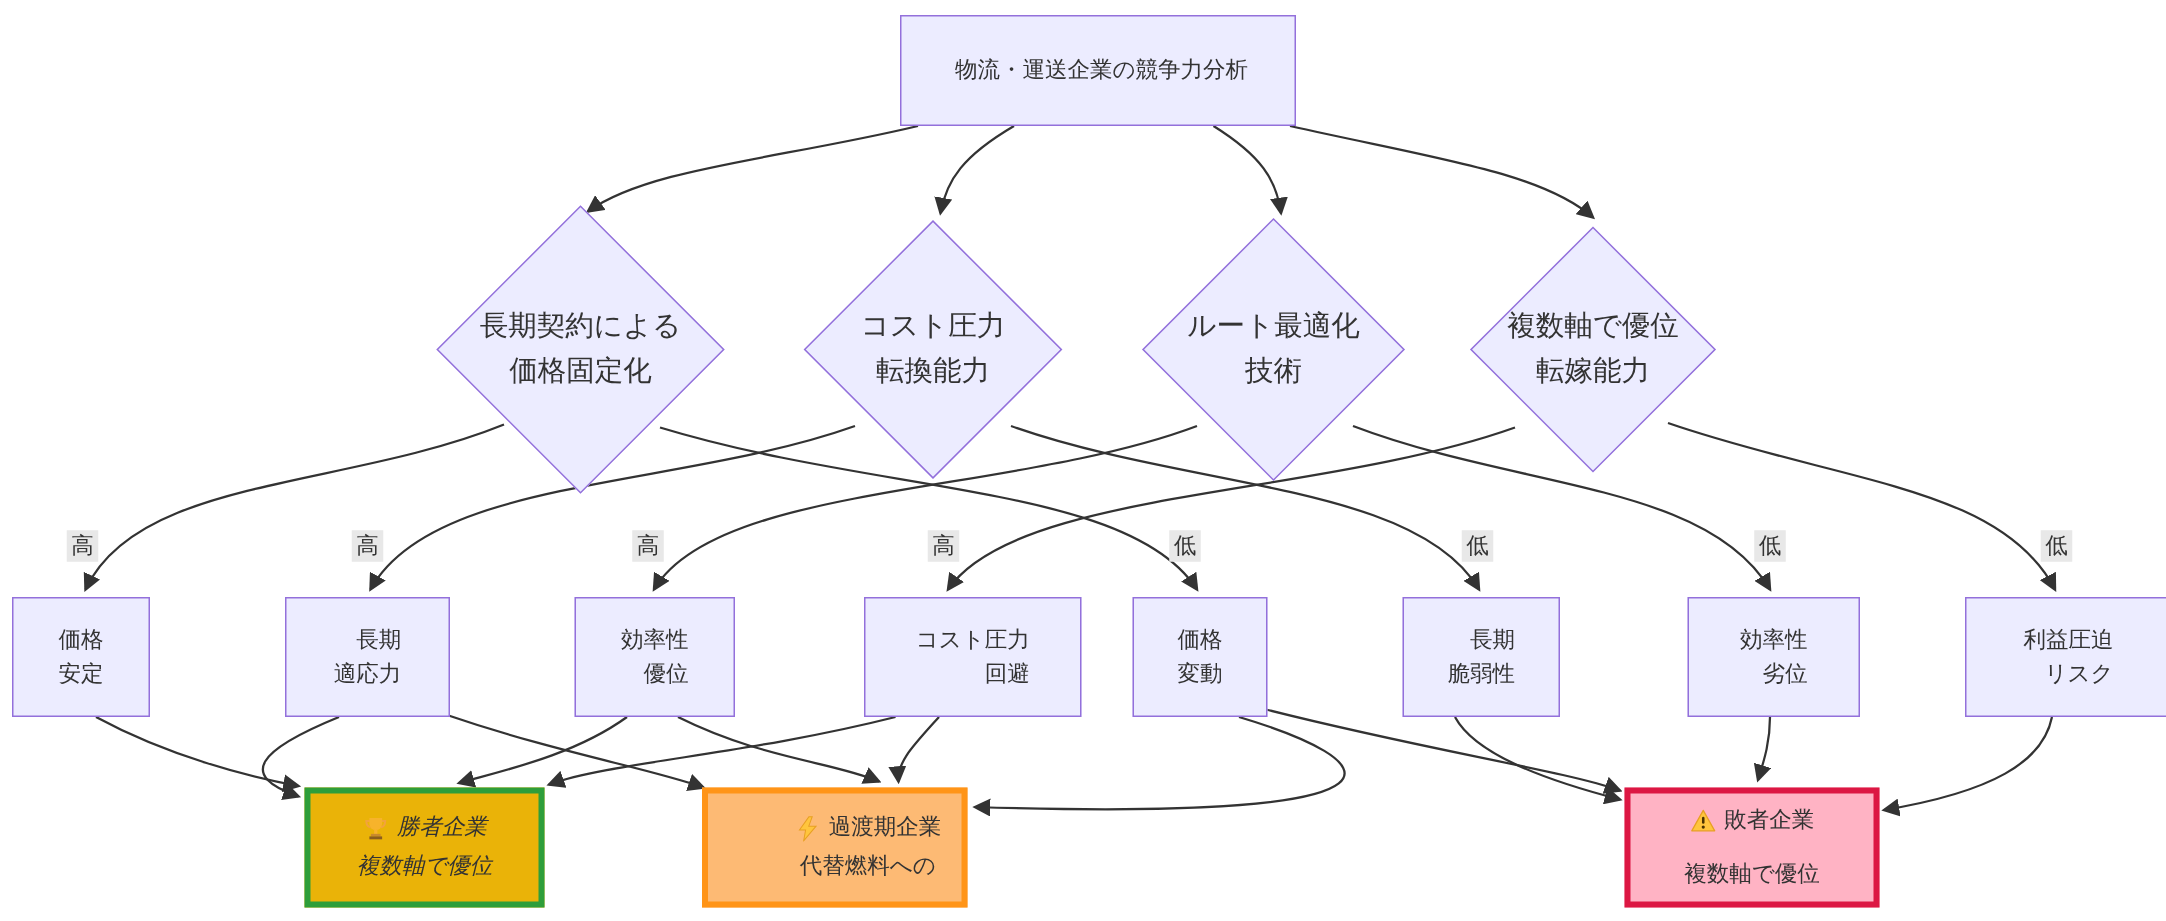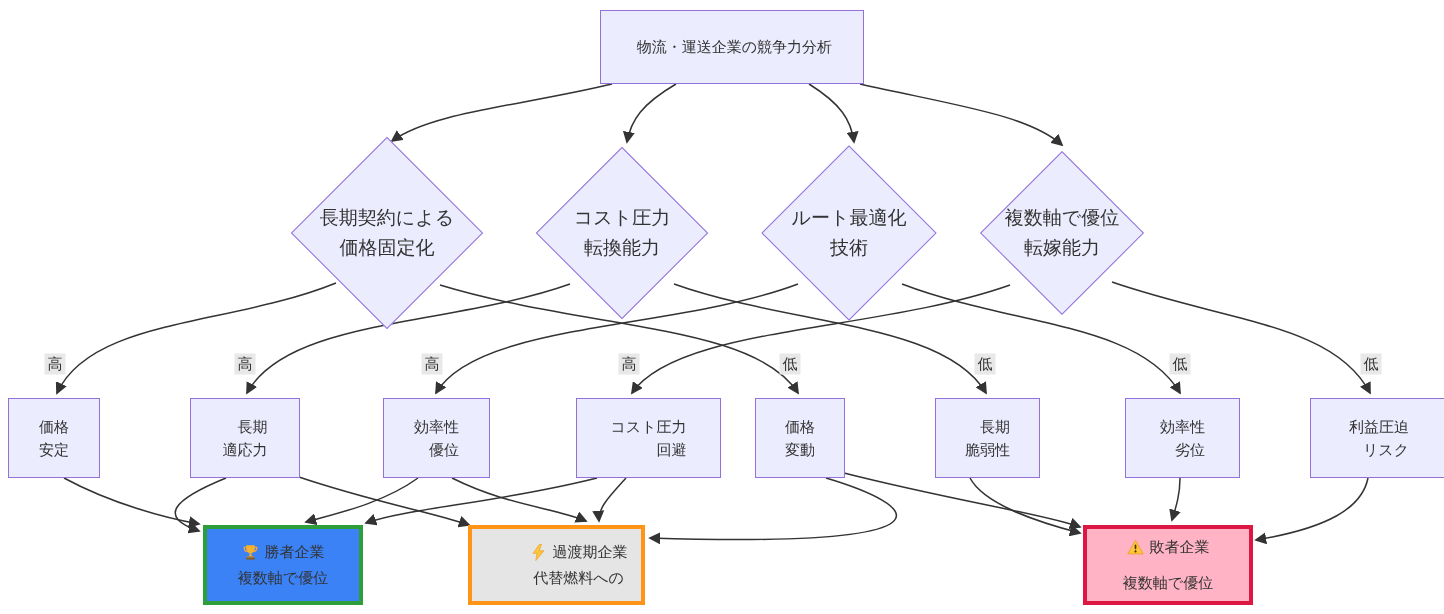--- a/index.html
+++ b/index.html
@@ -12,22 +12,22 @@
   .root-label{width:200px;}
   .dwrap{position:absolute;z-index:1;}
   .dshape{position:absolute;inset:0;transform:rotate(45deg);background:#ECECFF;border:1.3px solid #9370DB;box-sizing:border-box;}
   .dlabel{position:absolute;left:-55%;right:-55%;top:0;bottom:0;display:flex;align-items:center;justify-content:center;
           text-align:center;font-size:19px;line-height:1.6;white-space:pre-line;}
   .elabel{position:absolute;transform:translate(-50%,-50%);background:#e8e8e8;padding:1px 3px;
           font-size:15px;z-index:3;}
   .result{position:absolute;box-sizing:border-box;display:flex;flex-direction:column;align-items:center;justify-content:center;
           text-align:center;font-size:15px;line-height:1.6;z-index:2;gap:2px;}
   .result .line1{display:flex;align-items:center;gap:6px;}
-  .winner{background:#3b82f6;border:4px solid #2E9E3A;}
-  .transitional{background:#e5e5e5;border:4px solid #FF9417;padding-left:44px;}
+  .winner{background:#eab308;border:4px solid #2E9E3A;font-style:italic;}
+  .transitional{background:#fdba74;border:4px solid #FF9417;padding-left:44px;}
   .loser{background:#FFB3C4;border:4px solid #DC1743;}
   .icon{display:inline-flex;width:17px;height:17px;}
 </style>
 </head>
 <body>
 
 <svg id="edges" width="1444" height="614">
   <defs>
     <marker id="arrow" viewBox="0 0 10 10" refX="8.5" refY="5" markerWidth="8" markerHeight="8" orient="auto-start-reverse">
       <path d="M0,0 L10,5 L0,10 z" fill="#333333"></path>

